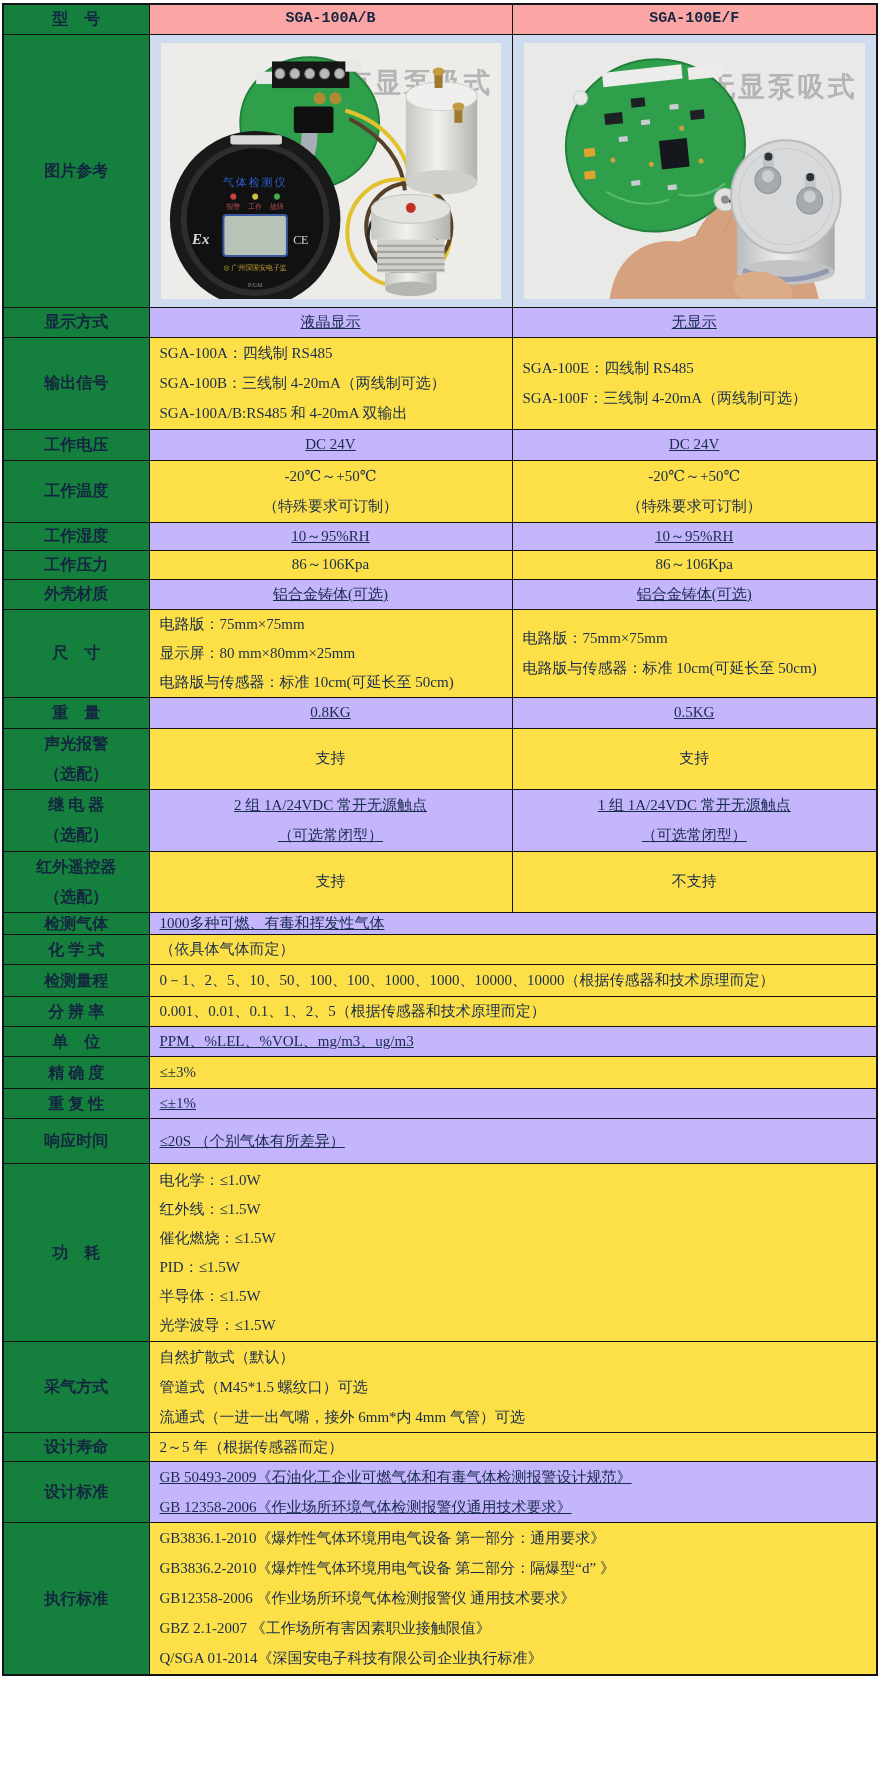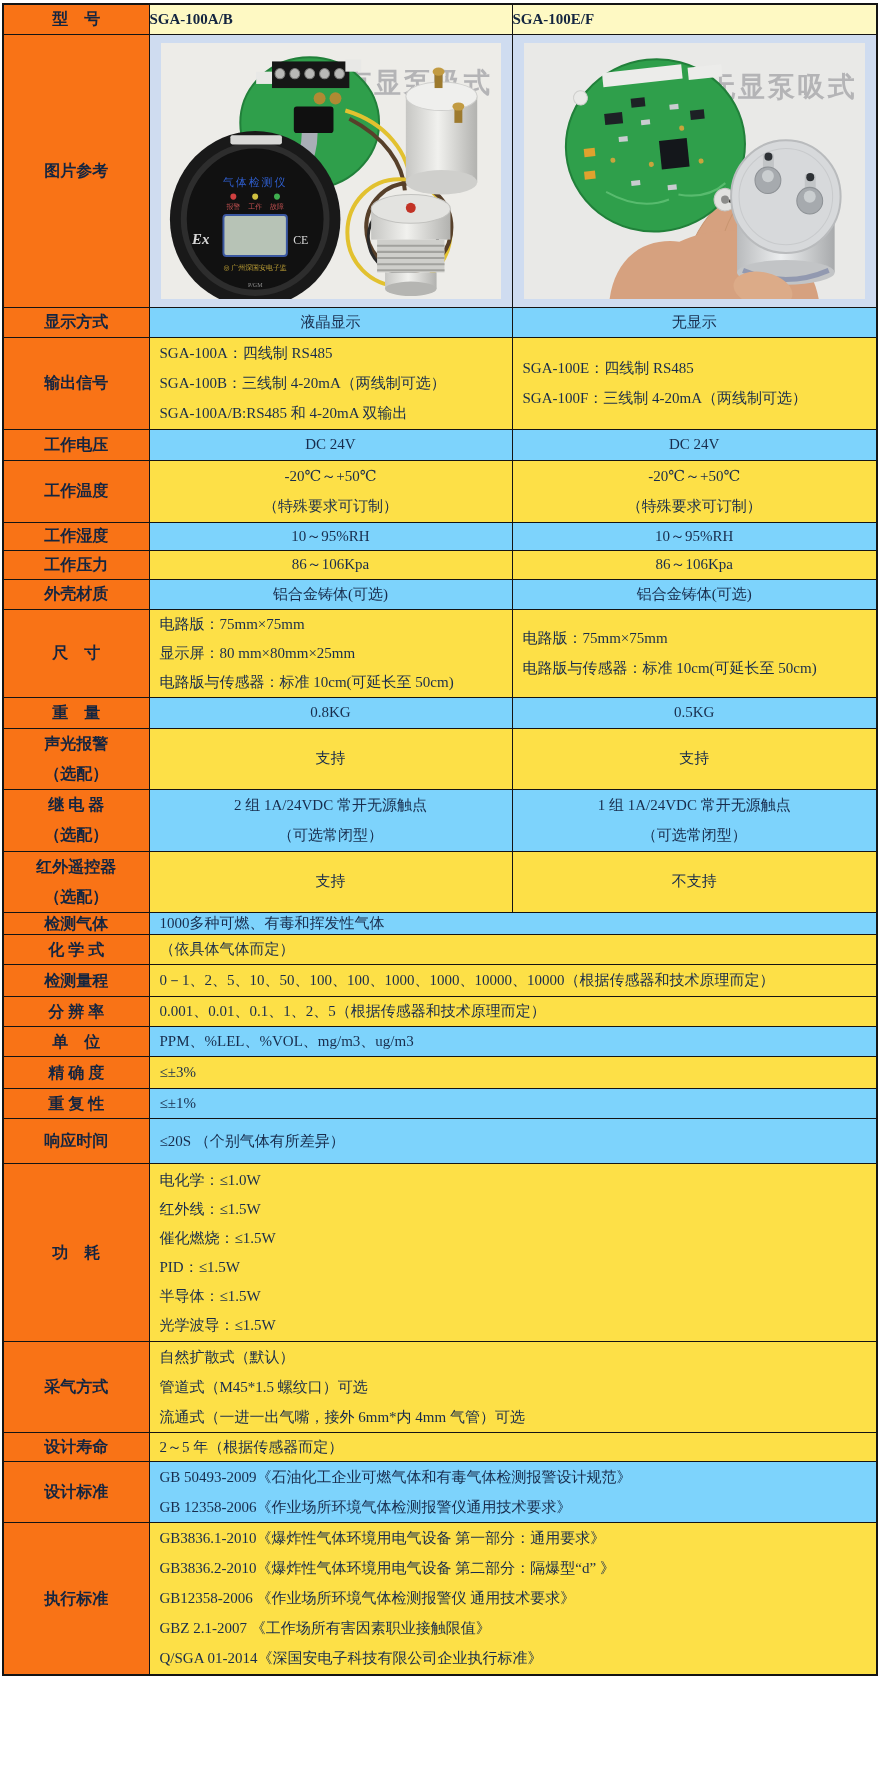--- a/index.html
+++ b/index.html
@@ -2,23 +2,23 @@
 <html lang="zh"><head>
 <meta charset="utf-8">
 <style>
   html,body{margin:0;padding:0;background:#ffffff;}
   body{width:881px;font-family:"Liberation Serif","DejaVu Serif",serif;}
   .wrap{width:881px;padding:3px 0 0 2px;box-sizing:border-box;}
   table.spec{border-collapse:collapse;table-layout:fixed;width:876px;border:2px solid #141414;}
   col.c-lab{width:146px;} col.c-1{width:363px;} col.c-2{width:365px;}
   td{border:1px solid #141414;vertical-align:middle;overflow:hidden;padding:0;
      color:#182c4c;font-size:15px;line-height:1.35;}
-  td.lab{background:#f97316;text-align:center;font-weight:bold;font-size:16px;color:#142540;}
-  td.hv{background:#fef9c3;font-weight:bold;font-size:15px;color:#142540;}
-  tr.dk td.v{background:#7dd3fc;}
+  td.lab{background:#15803d;text-align:center;font-weight:bold;font-size:16px;color:#142540;}
+  td.hv{background:#fca5a5;text-align:center;font-weight:bold;font-size:15px;color:#142540;font-family:Liberation Mono, monospace;}
+  tr.dk td.v{background:#c4b5fd;text-decoration:underline;}
   tr.lt td.v{background:#fde047;}
   td.cen{text-align:center;}
   td.lft{padding-left:10px;padding-right:6px;text-align:left;}
   .ml{line-height:30px;white-space:nowrap;}
   .ml29{line-height:29px;white-space:nowrap;}
   td.pic{background:#cfdcf0;padding:8px 11px;}
   .frame{width:100%;height:256px;}
   .frame svg{width:100%;height:100%;display:block;}
   .wm{font-size:27px;letter-spacing:3px;fill:#b4b4b6;font-weight:bold;}
 </style>

